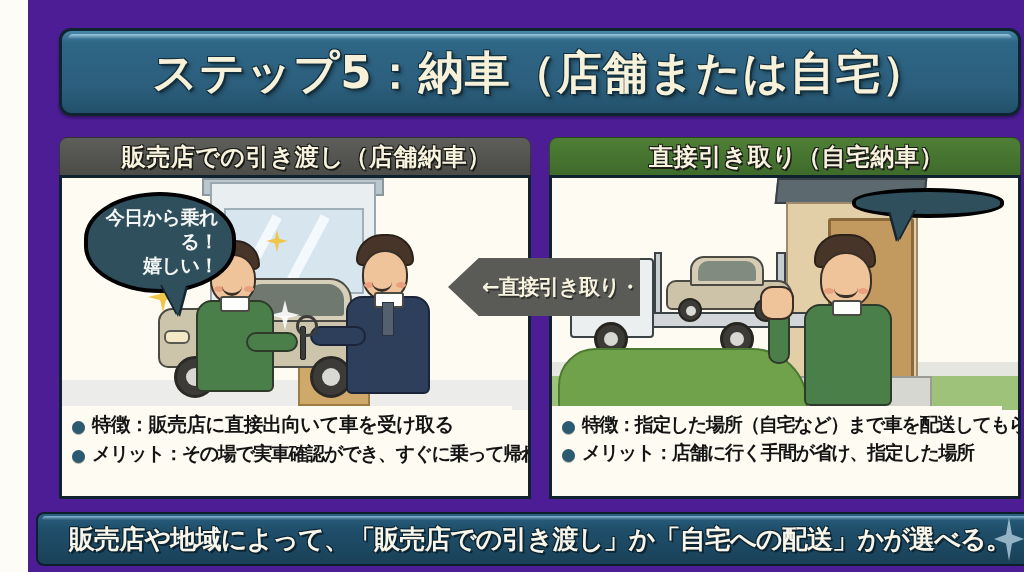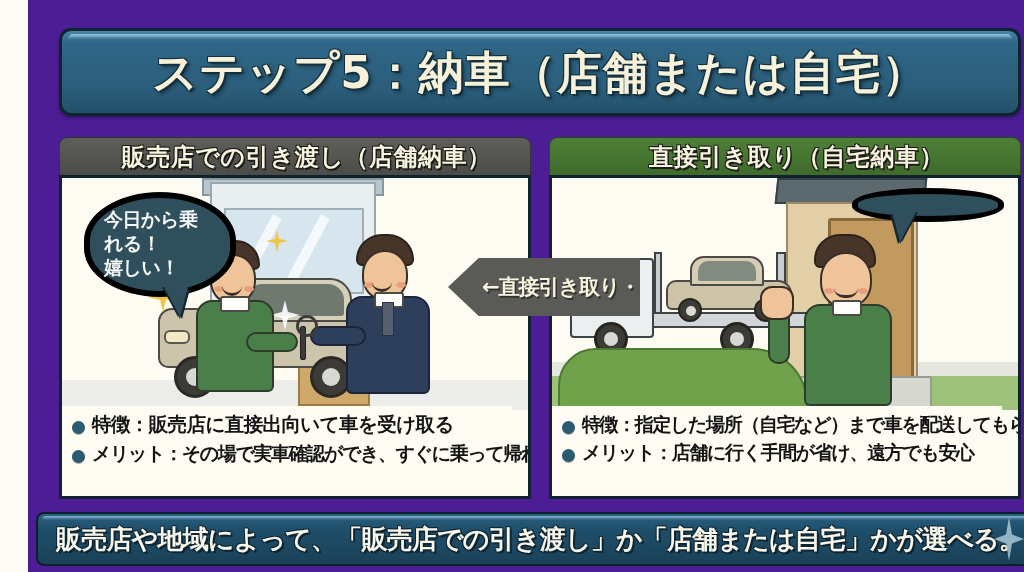--- a/index.html
+++ b/index.html
@@ -94,24 +94,24 @@
   .bullet-text{
     font-size:19.5px; font-weight:bold; color:#141414;
     line-height:1.32; letter-spacing:-0.6px; white-space:nowrap;
   }
   .bullet-text.tight{ letter-spacing:-1.4px; font-size:19px; }
 
   
   .bubble{
     position:absolute; z-index:6;
     background:#2f4f5c;
-    border:6px solid #000000;
+    border:4px solid #000000;
     border-radius:50%/46%;
     padding:10px 14px 12px;
-    text-align:left;
+    text-align:right;
   }
   .bubble-text{
     font-size:19px; font-weight:bold; color:#f4f7f5;
     line-height:1.25; white-space:pre-line; letter-spacing:-0.5px;
   }
   .bubble .tail{
     position:absolute; width:0; height:0;
   }
   .bubble.left-b{ left:22px; top:14px; width:152px; }
   .bubble.left-b .tail{
@@ -501,32 +501,32 @@
         </div>
       </div>
 
       <div class="bullets">
         <div class="bullet">
           <span class="bullet-dot"></span>
           <span class="bullet-text tight">特徴：指定した場所（自宅など）まで車を配送してもらう</span>
         </div>
         <div class="bullet">
           <span class="bullet-dot"></span>
-          <span class="bullet-text tight">メリット：店舗に行く手間が省け、遠方でも安心</span>
+          <span class="bullet-text tight">メリット：店舗に行く手間が省け、指定した場所</span>
         </div>
       </div>
 
       <div class="bubble right-b">
         <span class="tail"></span>
       </div>
     </div>
   </div>
 
   <div class="arrow arrow-left">
     <span class="arrow-label">←直接引き取り・即日</span>
   </div>
 
   <div class="footer">
-    <span class="footer-text">販売店や地域によって、「販売店での引き渡し」か「店舗または自宅」かが選べる。</span>
+    <span class="footer-text">販売店や地域によって、「販売店での引き渡し」か「自宅への配送」かが選べる。</span>
     <span class="sparkle"></span>
   </div>
 
 </div>
 
 </body></html>

